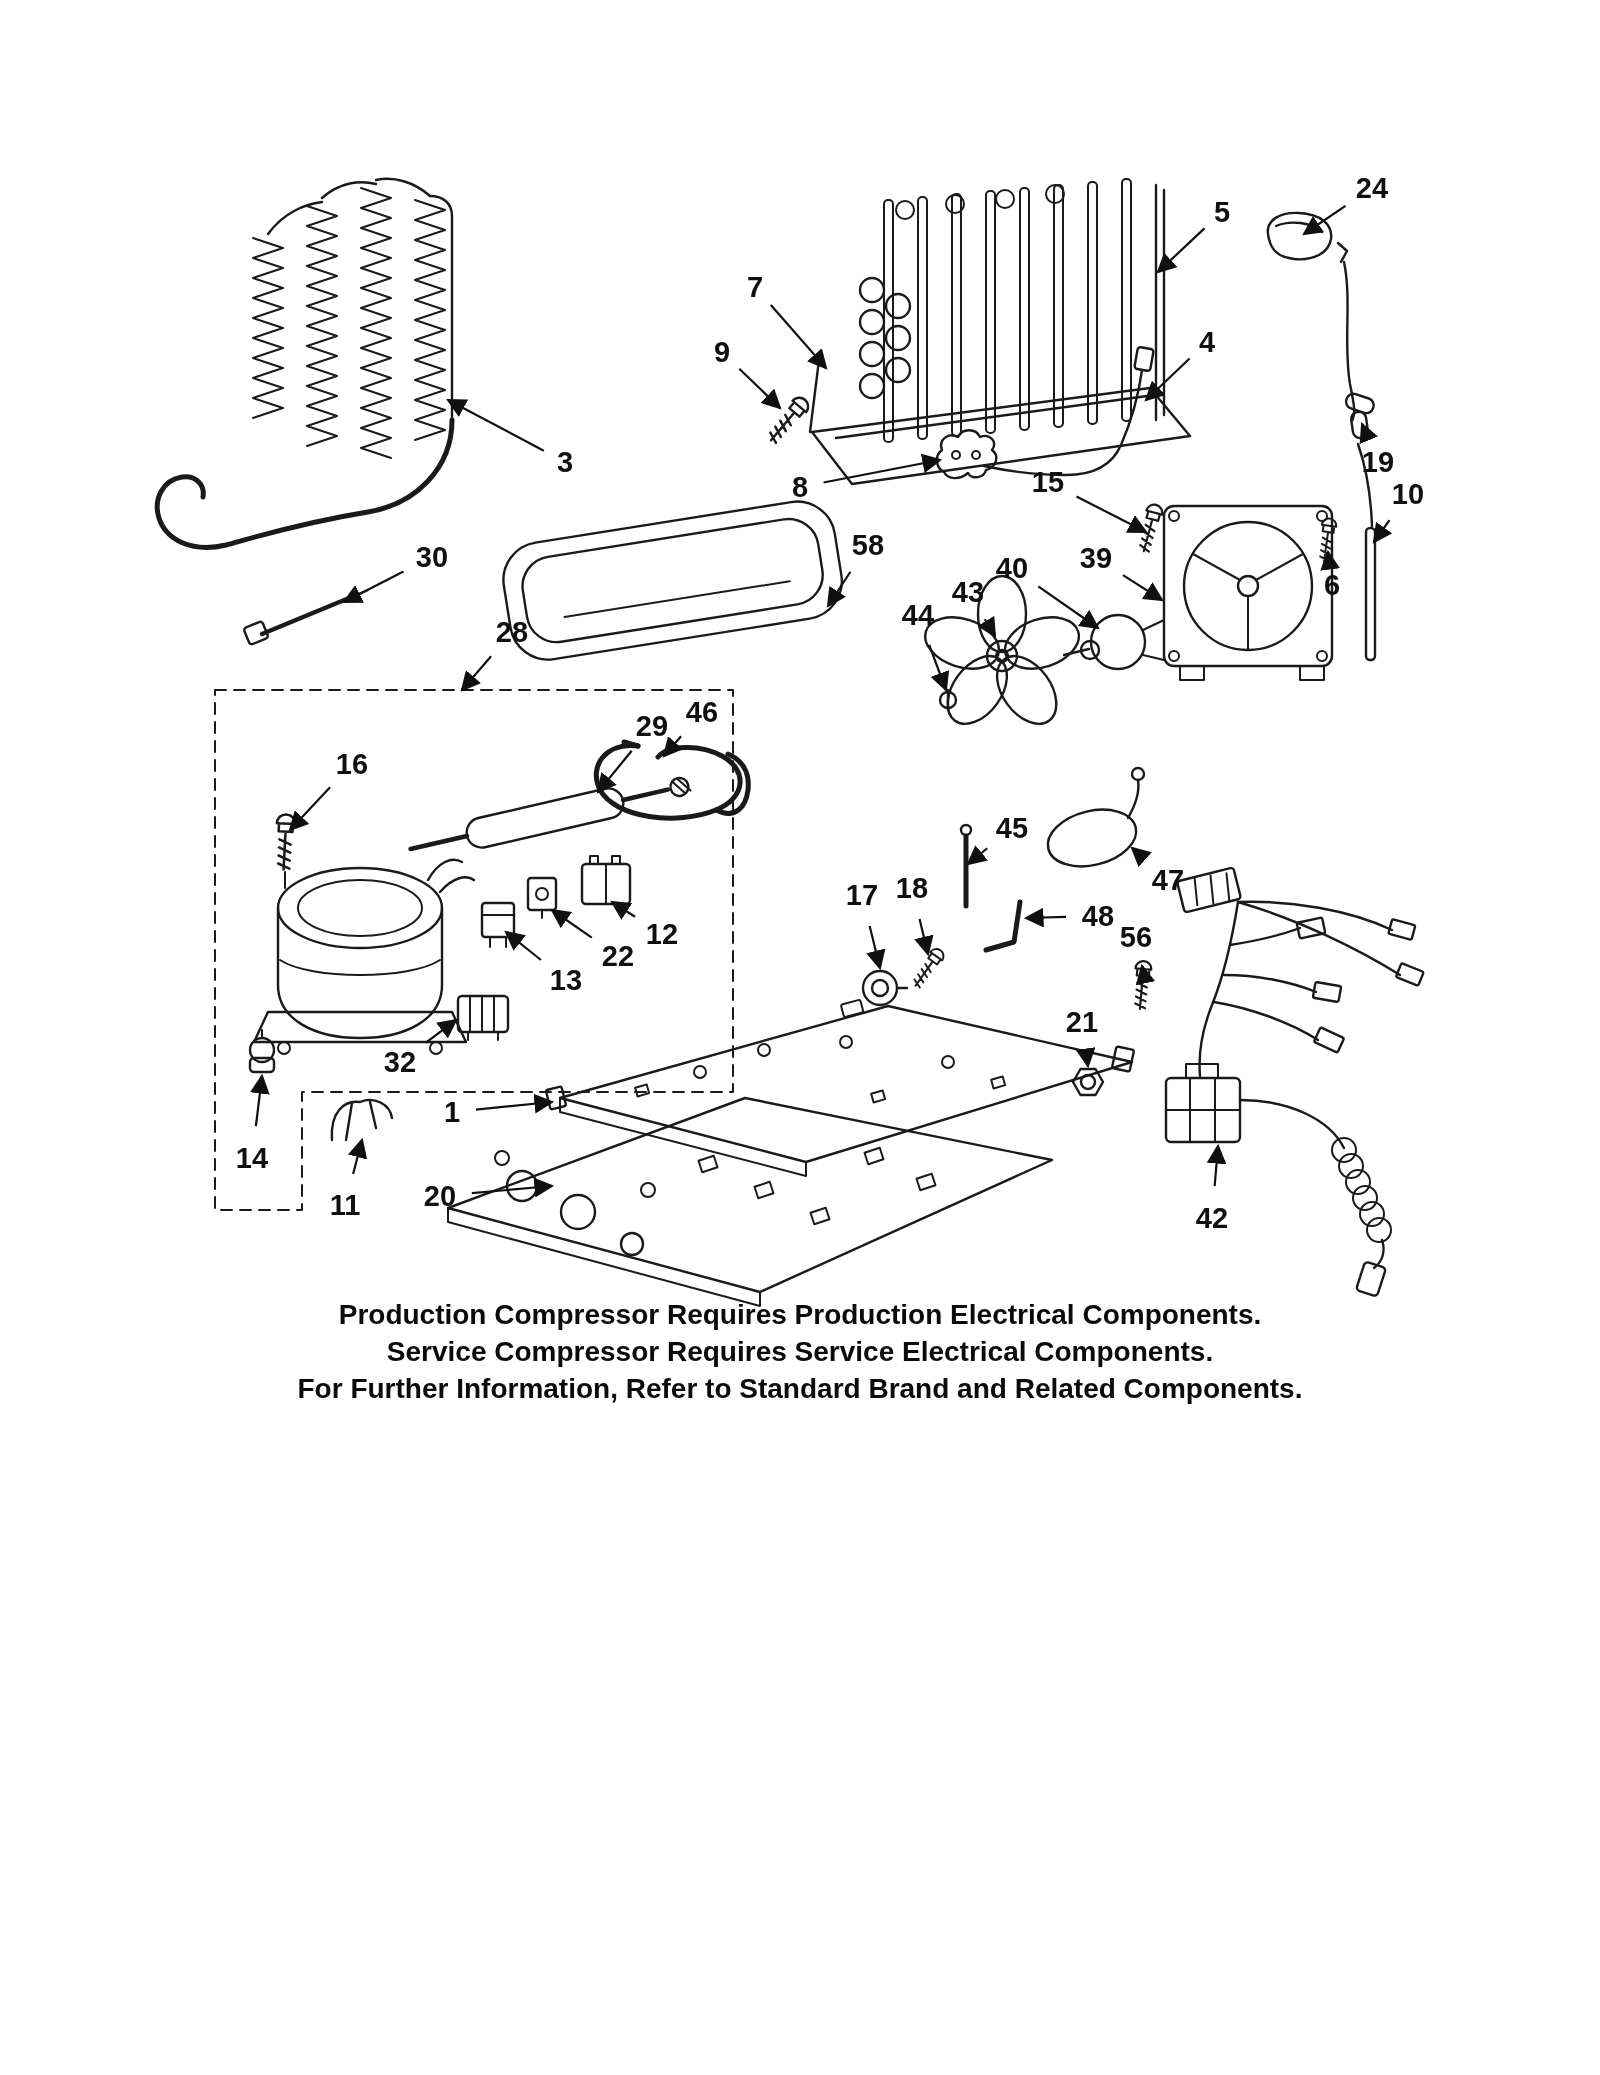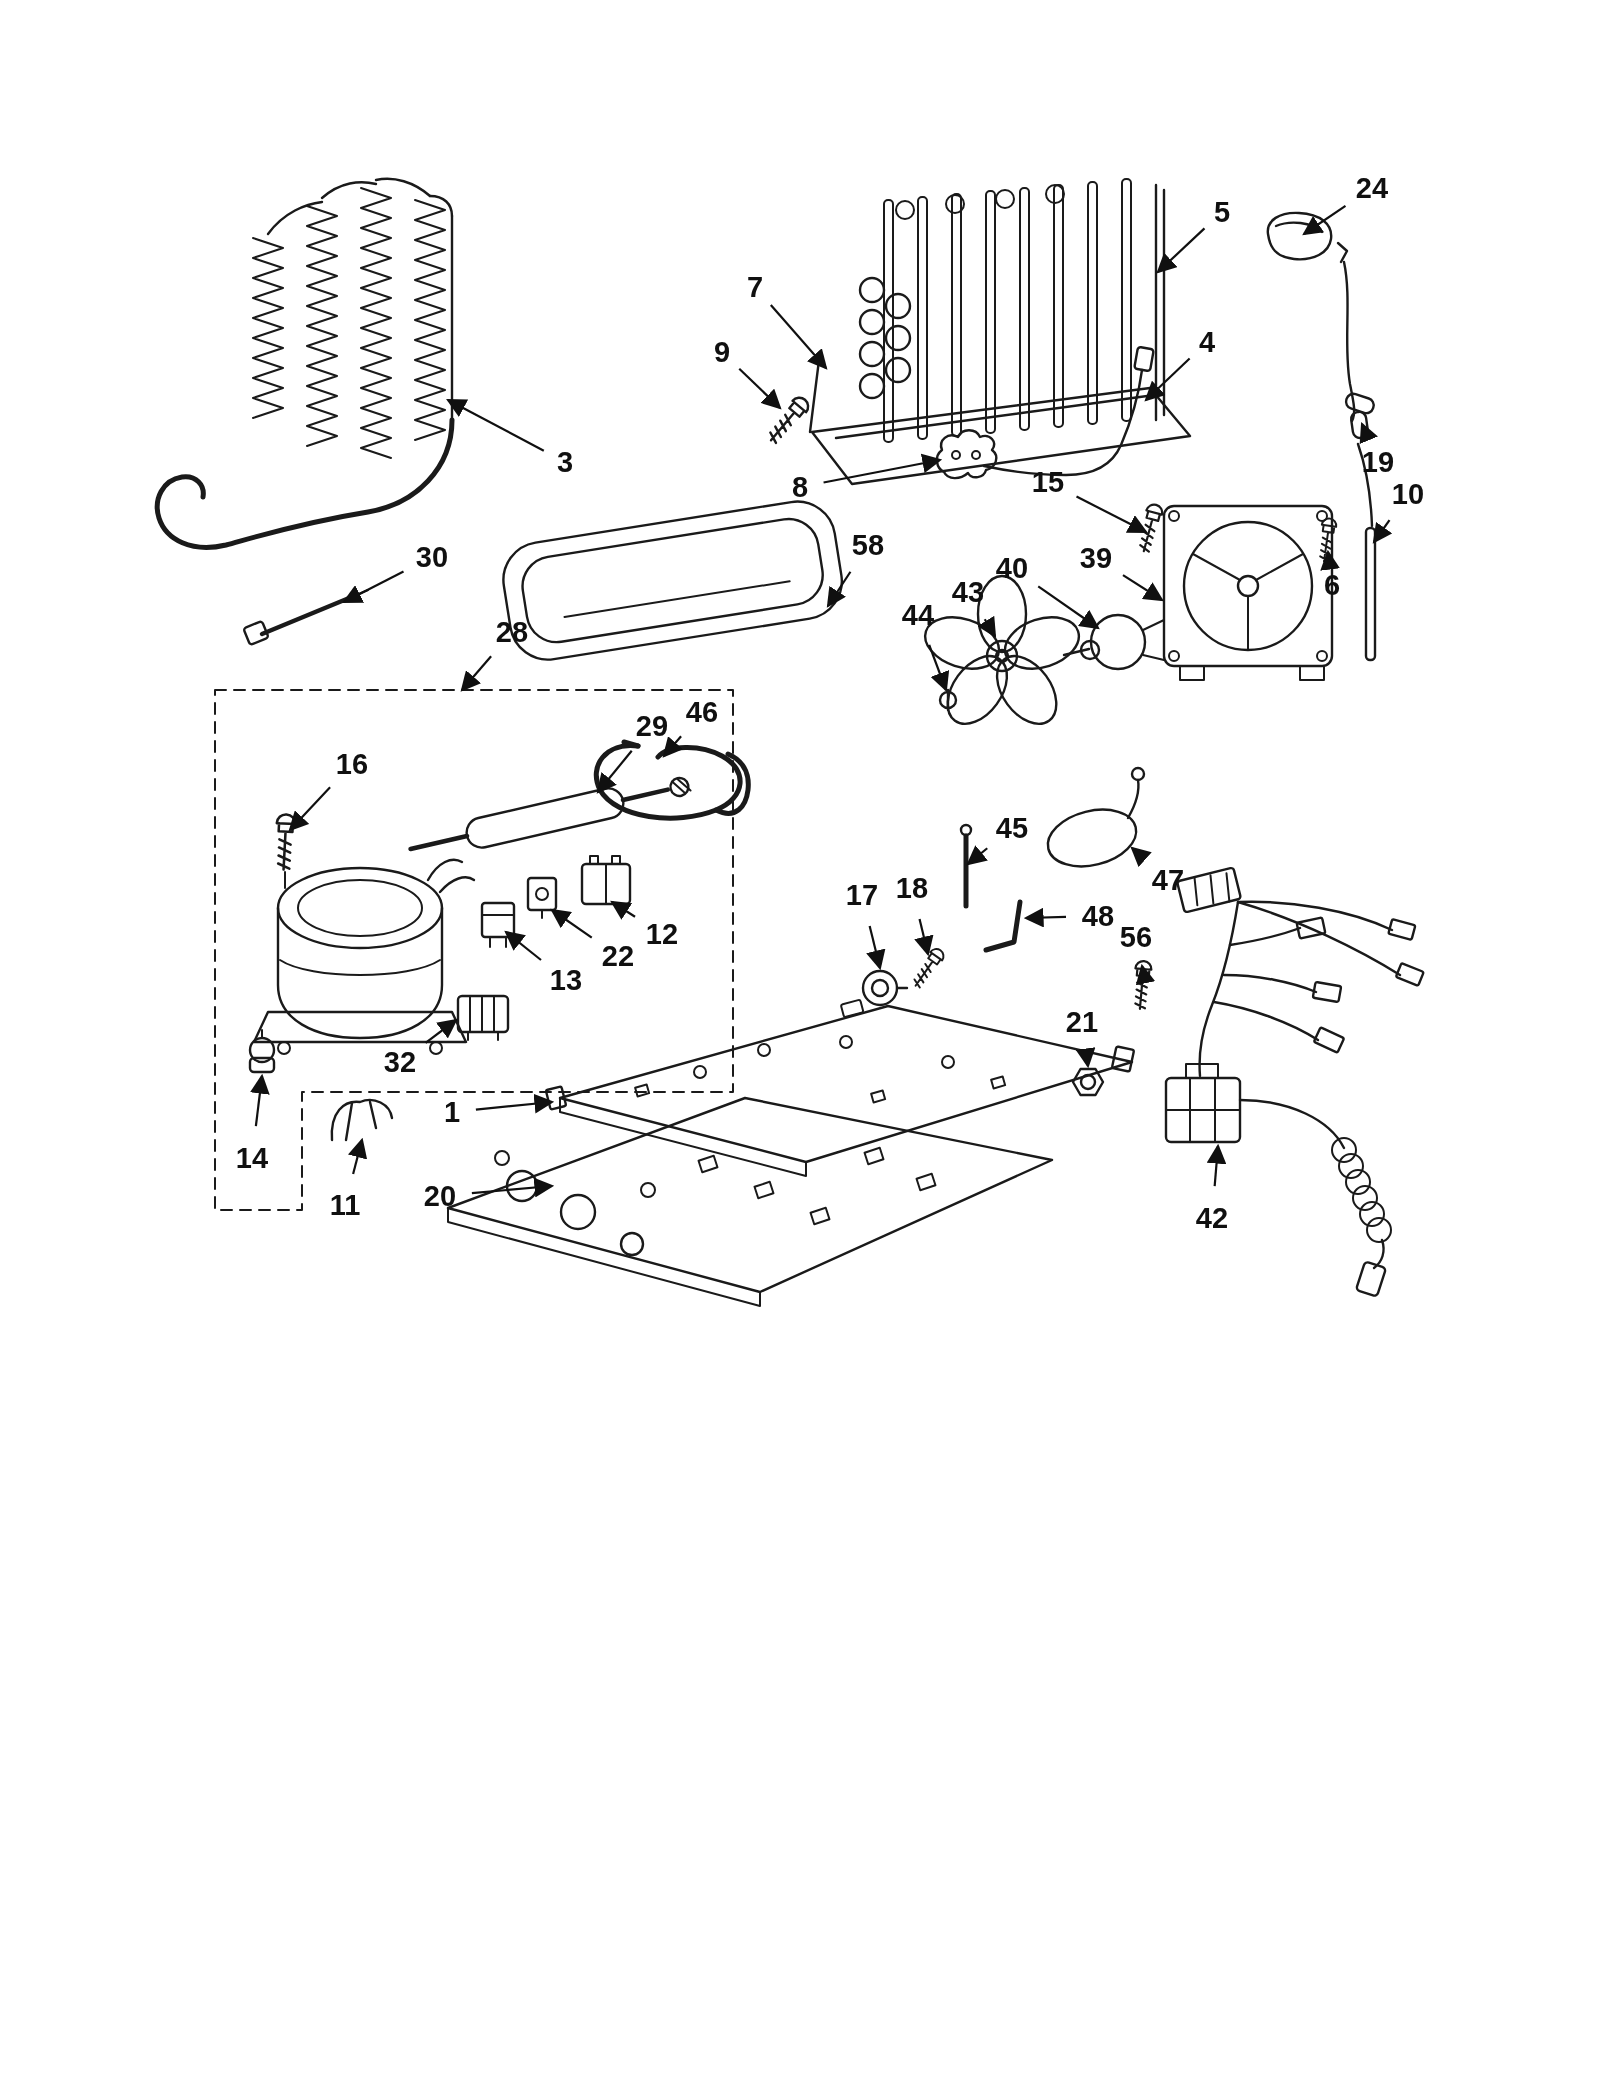--- a/index.html
+++ b/index.html
@@ -440,13 +440,18 @@
           <line x1="471.8732065700628" y1="1193.1541779848158" x2="552" y2="1186" class="leader" marker-end="url(#arrowhead)"></line>
           <text x="440" y="1196" class="callout">20</text>
         </g>
         <g>
           <line x1="1214.6574553553196" y1="1186.110535736164" x2="1218" y2="1146" class="leader" marker-end="url(#arrowhead)"></line>
           <text x="1212" y="1218" class="callout">42</text>
         </g>
       </g>
 </svg>
 
+<div class="caption">
+  <div>Production Compressor Requires Production Electrical Components.</div>
+  <div>Service Compressor Requires Service Electrical Components.</div>
+  <div>For Further Information, Refer to Standard Brand and Related Components.</div>
 </div>
+</div>
 
 </body></html>

